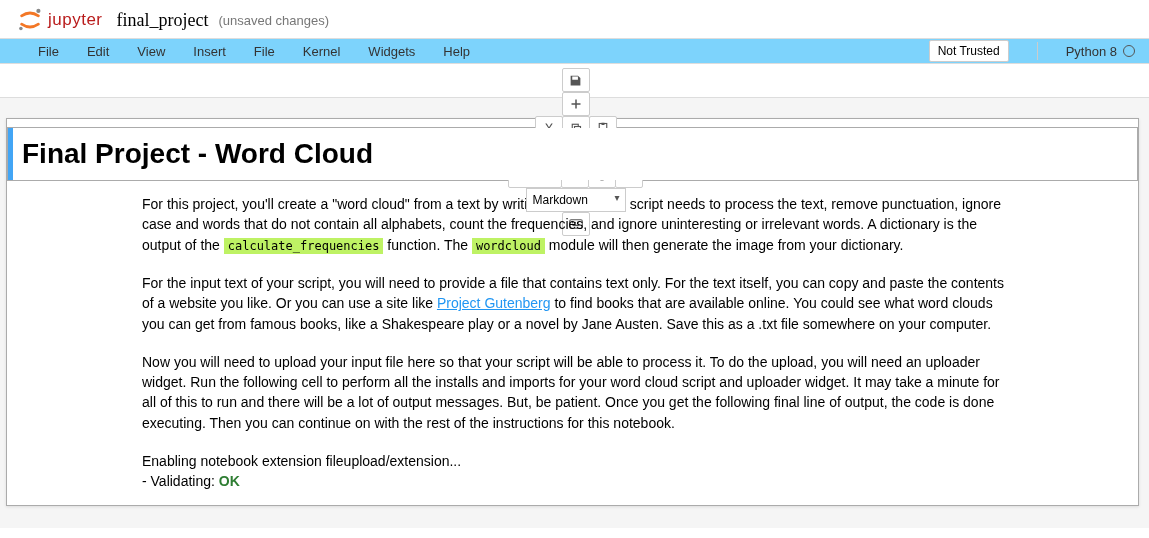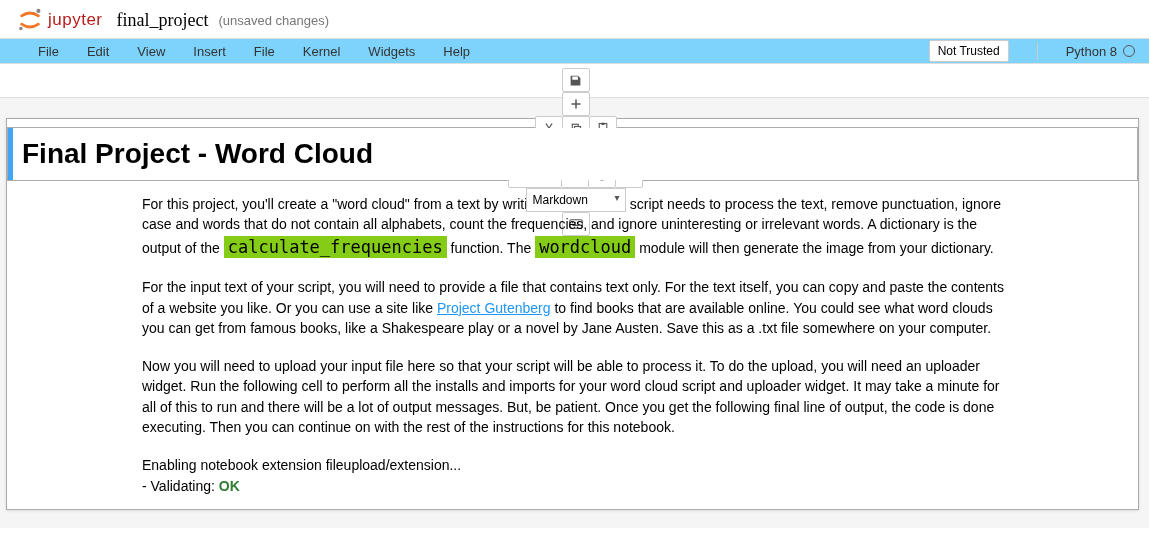--- a/index.html
+++ b/index.html
@@ -31,21 +31,21 @@
 .notebook { background: #fff; margin: 0 6px; border: 1px solid #ababab; border-top: 1px solid #ababab; box-shadow: 0 1px 3px rgba(0,0,0,0.1); padding: 0; }
 .cell { display: flex; margin: 8px 0; }
 .cell.selected .prompt-area { border-left: 5px solid #42A5F5; }
 .prompt-area { width: 14px; min-width: 14px; }
 .cell.selected { border: 1px solid #ababab; }
 .cell:not(.selected) { border: 1px solid transparent; }
 .cell-content { flex: 1; padding: 0; }
 .md-rendered { padding: 8px 12px 8px 12px; }
 .md-rendered h1 { font-size: 28px; font-weight: bold; margin: 0 0 0 0; }
 .md-rendered p { font-size: 14px; line-height: 1.45; margin: 0 0 18px 0; }
-.md-rendered code { background: #84cc16; font-family: monospace; font-size: 17px; padding: 1px 4px; }
+.md-rendered code { background: #bef264; font-family: monospace; font-size: 12px; padding: 1px 4px; }
 .md-rendered a { color: #2196F3; text-decoration: underline; }
 .md-rendered .bold { font-weight: normal; }
 .md-rendered .ok { color: #2e7d32; font-weight: bold; }
 .inner-pad { padding: 4px 120px 0 120px; }
 .cell.selected .cell-content { background: #fff; }
 .h1cell { padding: 10px 0 10px 0; }
 </style>
 </head>
 <body>
 

